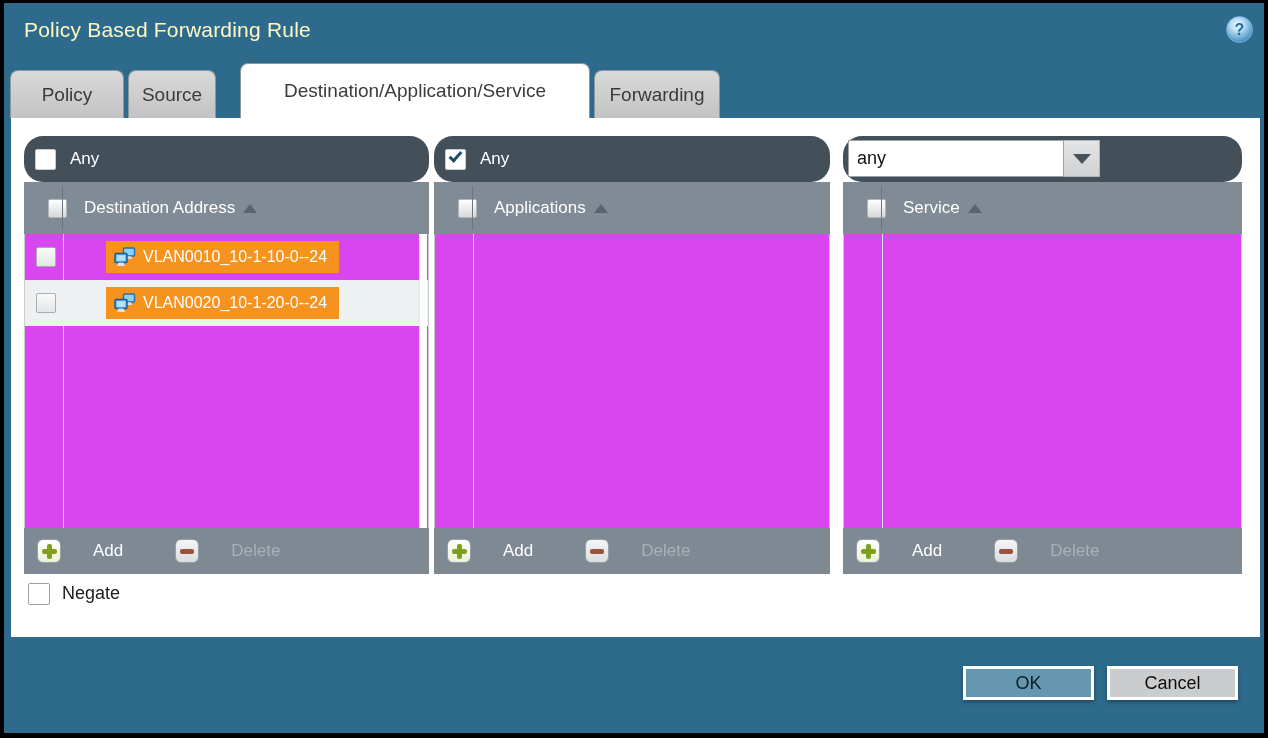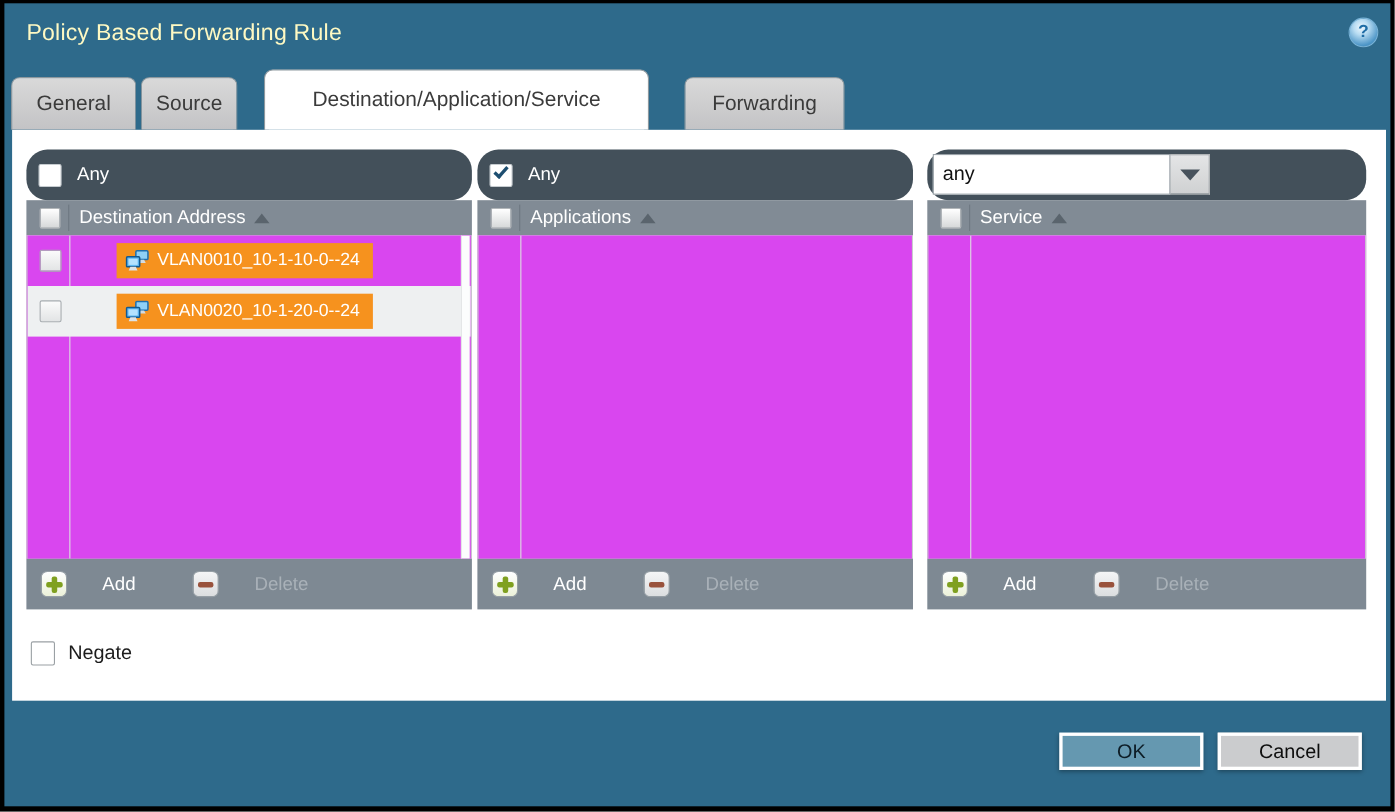--- a/index.html
+++ b/index.html
@@ -16,33 +16,33 @@
 
   
   .tab { position:absolute; height:48px; top:67px; background:linear-gradient(#d9d9d9,#c3c3c5);
          border:1px solid #8d989e; border-bottom:none; border-radius:8px 8px 0 0;
          display:flex; align-items:center; justify-content:center;
          font-size:19px; color:#3b3b3b; cursor:pointer; z-index:2; }
   .tab.active { background:#fff; top:60px; height:55px; z-index:3; }
   .tab-general    { left:6px;   width:114px; }
   .tab-source     { left:124px; width:88px; }
   .tab-dest       { left:236px; width:350px; }
-  .tab-forwarding { left:618px; width:146px; }
+  .tab-forwarding { left:590px; width:126px; }
 
   
   .panel { position:absolute; left:7px; top:115px; width:1249px; height:519px; background:#fff; z-index:1; }
 
   
   .col { position:absolute; top:133px; z-index:4; }
   .col-dest { left:20px;  width:405px; }
   .col-apps { left:430px; width:396px; }
   .col-svc  { left:839px; width:399px; }
 
   .any-bar { position:relative; height:46px; background:#43505a; display:flex; align-items:center;border-radius:19px; }
-  .col-head { position:relative; height:32px; background:#818b95; display:flex; align-items:center; }
+  .col-head { position:relative; height:52px; background:#818b95; display:flex; align-items:center;padding-left:12px; }
   .col-head .vsep { position:absolute; left:38px; top:4px; bottom:4px; width:1px; background:#6d7781; }
   .head-label { color:#fff; font-size:17px; margin-left:48px; display:flex; align-items:center; gap:8px; }
   .any-label { color:#fff; font-size:17px; margin-left:46px; }
   .sort-asc { width:0; height:0; border-left:7px solid transparent; border-right:7px solid transparent;
               border-bottom:9px solid #5a646d; display:inline-block; }
 
   .list { position:relative; height:294px; background:#d946ef; border-left:1px solid #c9cccd; border-right:1px solid #c9cccd; overflow:hidden; }
   .list::before { content:""; position:absolute; left:38px; top:0; bottom:0; width:1px; background:#dcdfe0; }
   .track { position:absolute; right:1px; top:0; bottom:0; width:8px; background:#fcfdfd; border-left:1px solid #e4e6e7; cursor:pointer; }
 
@@ -102,21 +102,21 @@
 
 <div class="screen">
   <div class="dialog">
 
     <div class="title">Policy Based Forwarding Rule</div>
     <div class="help">
       <span>?</span>
     </div>
 
     <div class="tab tab-general">
-      <span>General</span>
+      <span>Policy</span>
     </div>
     <div class="tab tab-source">
       <span>Source</span>
     </div>
     <div class="tab tab-dest active">
       <span>Destination/Application/Service</span>
     </div>
     <div class="tab tab-forwarding">
       <span>Forwarding</span>
     </div>

